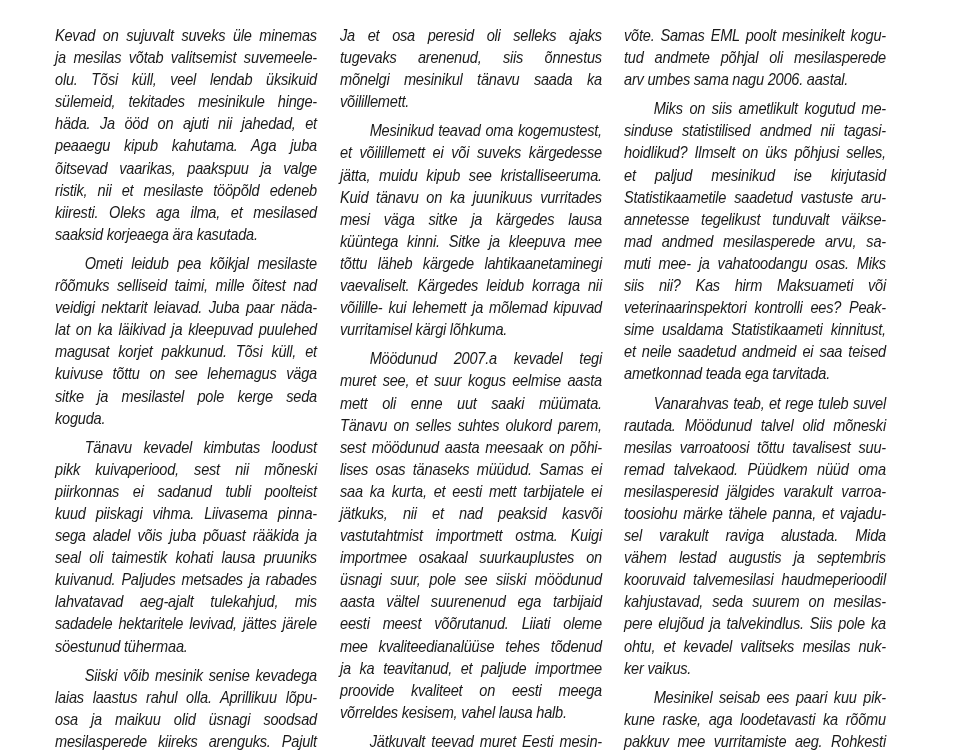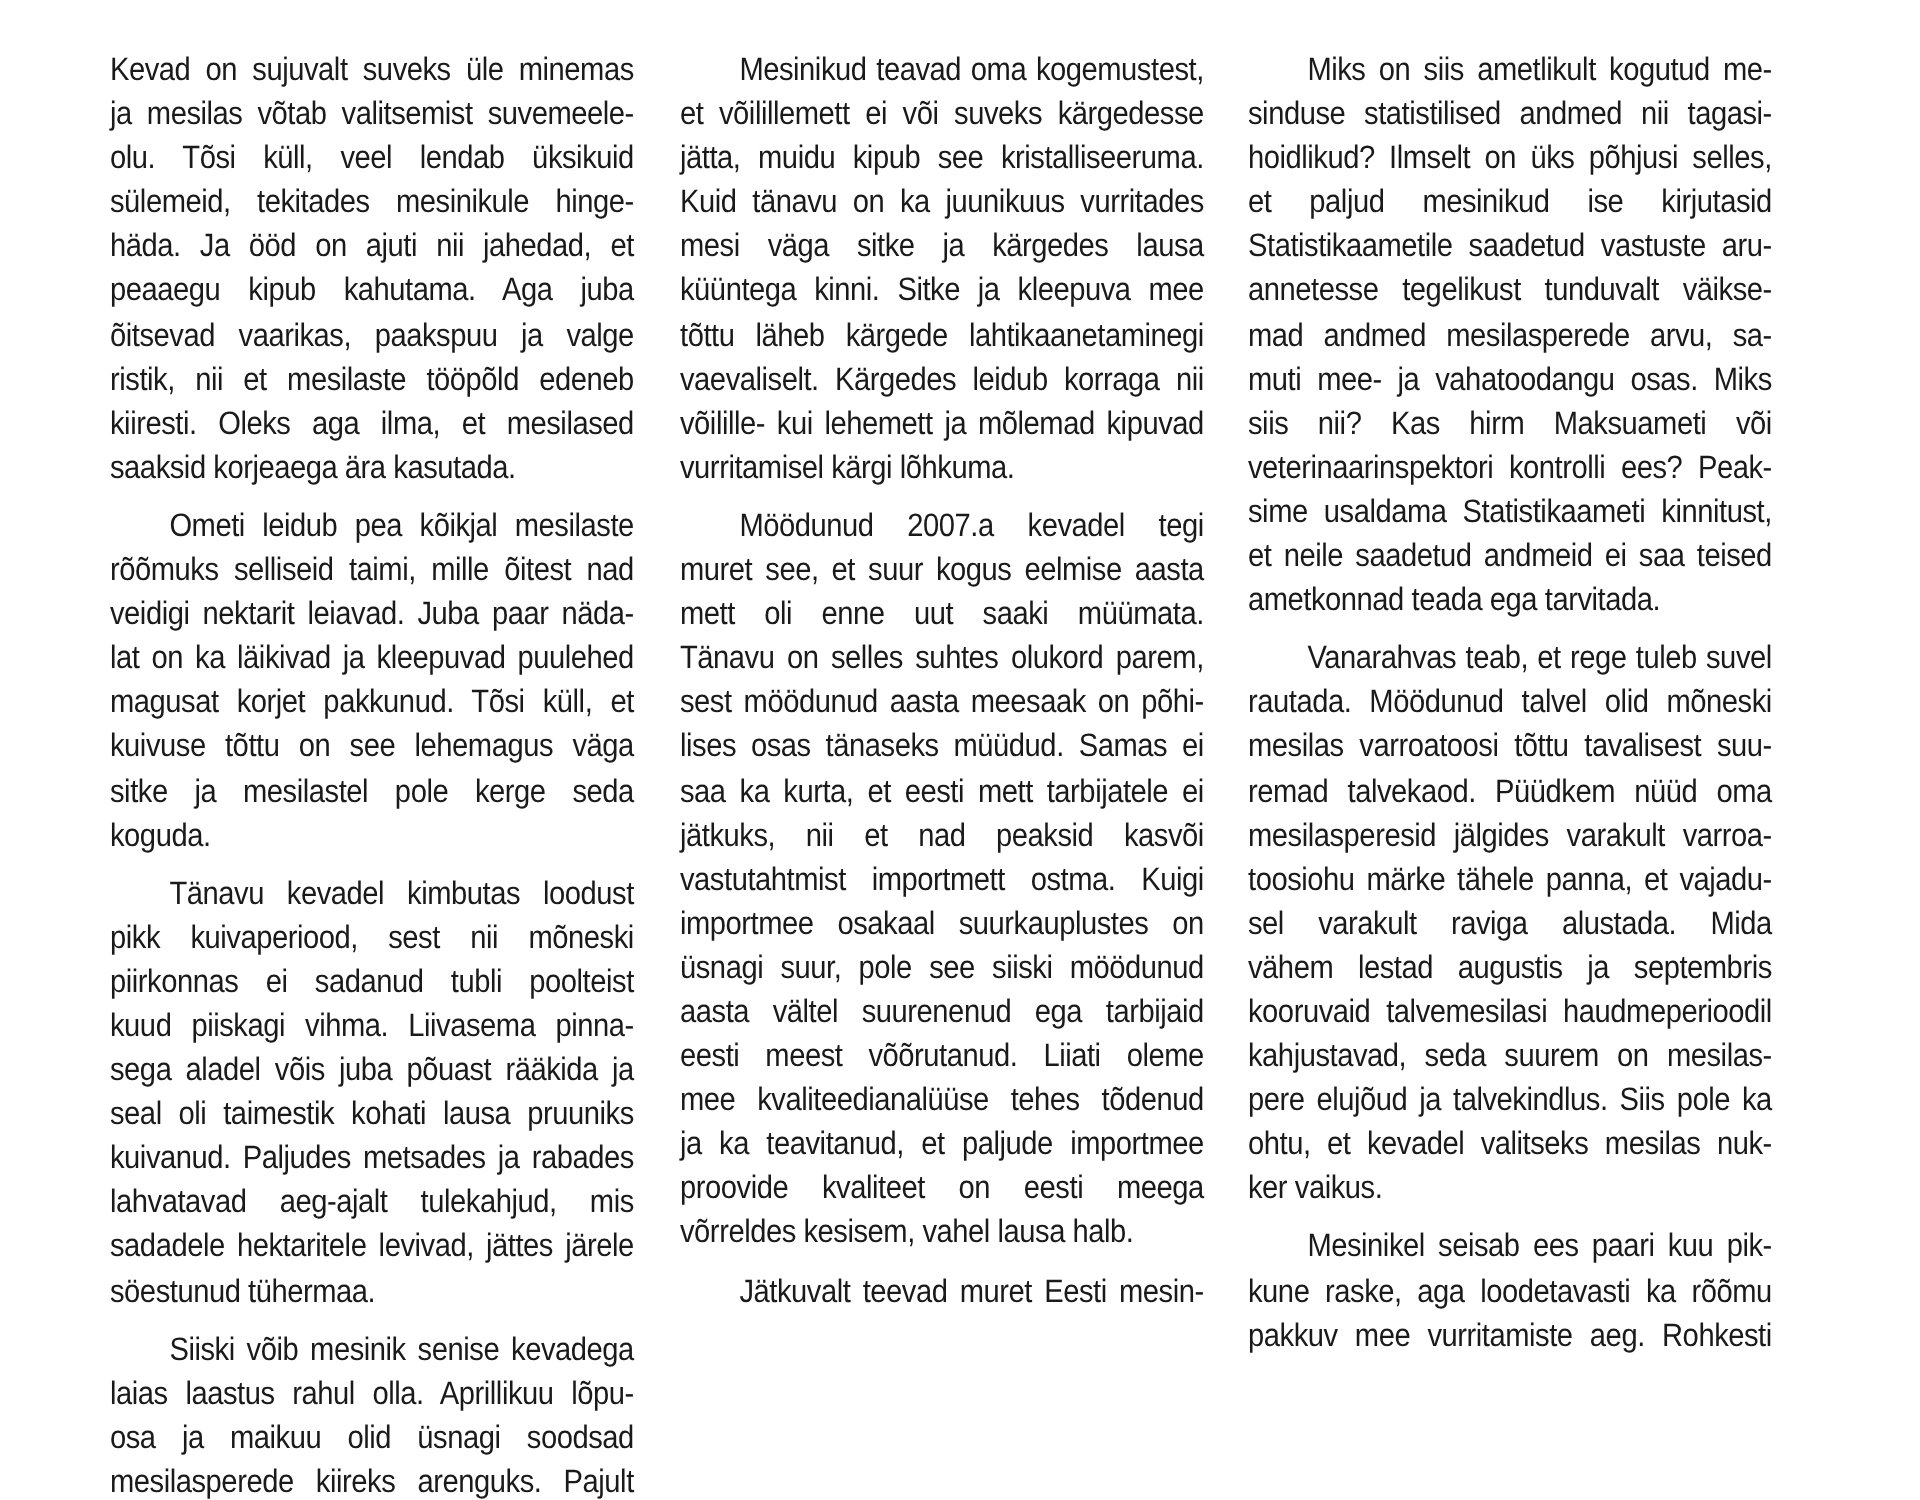--- a/index.html
+++ b/index.html
@@ -1,17 +1,17 @@
 <!DOCTYPE html>
 <html><head>
 <meta charset="utf-8">
 <style>
   html, body { margin:0; padding:0; }
   body { width:960px; height:750px; background:#ffffff; overflow:hidden; position:relative; }
-  .page { position:absolute; left:0; top:0; width:849px; height:750px; }
+  .page { position:absolute; left:0; top:0; width:849px; height:750px;font-style:italic; }
   .col { position:absolute; top:24px; width:262px; font-family:"Liberation Sans", sans-serif; font-size:16.2px; color:#1a1a1a; letter-spacing:-0.25px; }
   .col1 { left:55px; }
   .col2 { left:340px; }
   .col3 { left:624px; }
   .para { margin:0 0 7px 0; }
   .line { display:block; height:22.1px; line-height:22.1px; white-space:nowrap; text-align:justify; text-align-last:justify; transform:scaleX(0.9); transform-origin:left center; width:291px; }
   .line.last { text-align-last:left; }
   .line.indent { text-indent:33px; }
 </style>
 </head>
@@ -55,20 +55,26 @@
       </div>
       <div class="para">
         <span class="line indent">Siiski võib mesinik senise kevadega</span>
         <span class="line">laias laastus rahul olla. Aprillikuu lõpu-</span>
         <span class="line">osa ja maikuu olid üsnagi soodsad</span>
         <span class="line">mesilasperede kiireks arenguks. Pajult</span>
       </div>
     </div>
   <div class="col col2">
       <div class="para">
+        <span class="line">Ja et osa peresid oli selleks ajaks</span>
+        <span class="line">tugevaks arenenud, siis õnnestus</span>
+        <span class="line">mõnelgi mesinikul tänavu saada ka</span>
+        <span class="line last">võilillemett.</span>
+      </div>
+      <div class="para">
         <span class="line indent">Mesinikud teavad oma kogemustest,</span>
         <span class="line">et võilillemett ei või suveks kärgedesse</span>
         <span class="line">jätta, muidu kipub see kristalliseeruma.</span>
         <span class="line">Kuid tänavu on ka juunikuus vurritades</span>
         <span class="line">mesi väga sitke ja kärgedes lausa</span>
         <span class="line">küüntega kinni. Sitke ja kleepuva mee</span>
         <span class="line">tõttu läheb kärgede lahtikaanetaminegi</span>
         <span class="line">vaevaliselt. Kärgedes leidub korraga nii</span>
         <span class="line">võilille- kui lehemett ja mõlemad kipuvad</span>
         <span class="line last">vurritamisel kärgi lõhkuma.</span>
@@ -90,20 +96,25 @@
         <span class="line">mee kvaliteedianalüüse tehes tõdenud</span>
         <span class="line">ja ka teavitanud, et paljude importmee</span>
         <span class="line">proovide kvaliteet on eesti meega</span>
         <span class="line last">võrreldes kesisem, vahel lausa halb.</span>
       </div>
       <div class="para">
         <span class="line indent">Jätkuvalt teevad muret Eesti mesin-</span>
       </div>
     </div>
   <div class="col col3">
+      <div class="para">
+        <span class="line">võte. Samas EML poolt mesinikelt kogu-</span>
+        <span class="line">tud andmete põhjal oli mesilasperede</span>
+        <span class="line last">arv umbes sama nagu 2006. aastal.</span>
+      </div>
       <div class="para">
         <span class="line indent">Miks on siis ametlikult kogutud me-</span>
         <span class="line">sinduse statistilised andmed nii tagasi-</span>
         <span class="line">hoidlikud? Ilmselt on üks põhjusi selles,</span>
         <span class="line">et paljud mesinikud ise kirjutasid</span>
         <span class="line">Statistikaametile saadetud vastuste aru-</span>
         <span class="line">annetesse tegelikust tunduvalt väikse-</span>
         <span class="line">mad andmed mesilasperede arvu, sa-</span>
         <span class="line">muti mee- ja vahatoodangu osas. Miks</span>
         <span class="line">siis nii? Kas hirm Maksuameti või</span>

